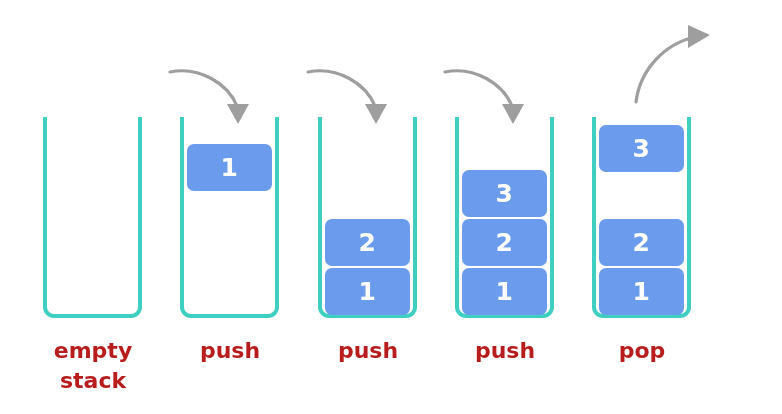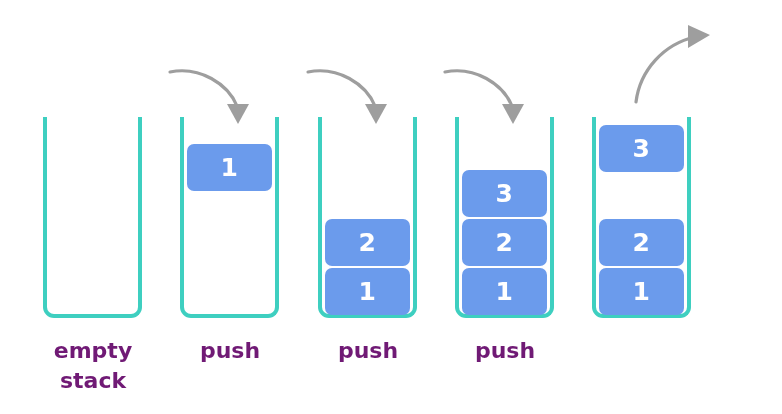--- a/index.html
+++ b/index.html
@@ -66,21 +66,21 @@
     line-height: 1;
     letter-spacing: 0.5px;
   }
   
   .caption {
     position: absolute;
     left: 0;
     top: 336px;
     width: 156px;
     text-align: center;
-    color: #701a75;
+    color: #b91c1c;
     font-size: 22px;
     font-weight: bold;
     line-height: 30px;
     white-space: pre-line;
   }
   
   .arrow-svg {
     position: absolute;
     left: 0;
     top: 0;
@@ -145,15 +145,16 @@
     <svg class="arrow-svg" viewBox="0 0 156 130">
       <path d="M 72 102 C 76 70, 100 44, 131 37" fill="none" stroke="#9e9e9e" stroke-width="3.2" stroke-linecap="round"></path>
       <path d="M 124 25 L 124 48 L 146 35 Z" fill="#9e9e9e"></path>
     </svg>
     <div class="container-u"></div>
     <div class="blocks">
       <div class="block" style="top:8px;">3</div>
       <div class="block" style="top:102px;">2</div>
       <div class="block" style="top:151px;">1</div>
     </div>
+    <div class="caption">pop</div>
   </div>
 
 </div>
 
 </body></html>

